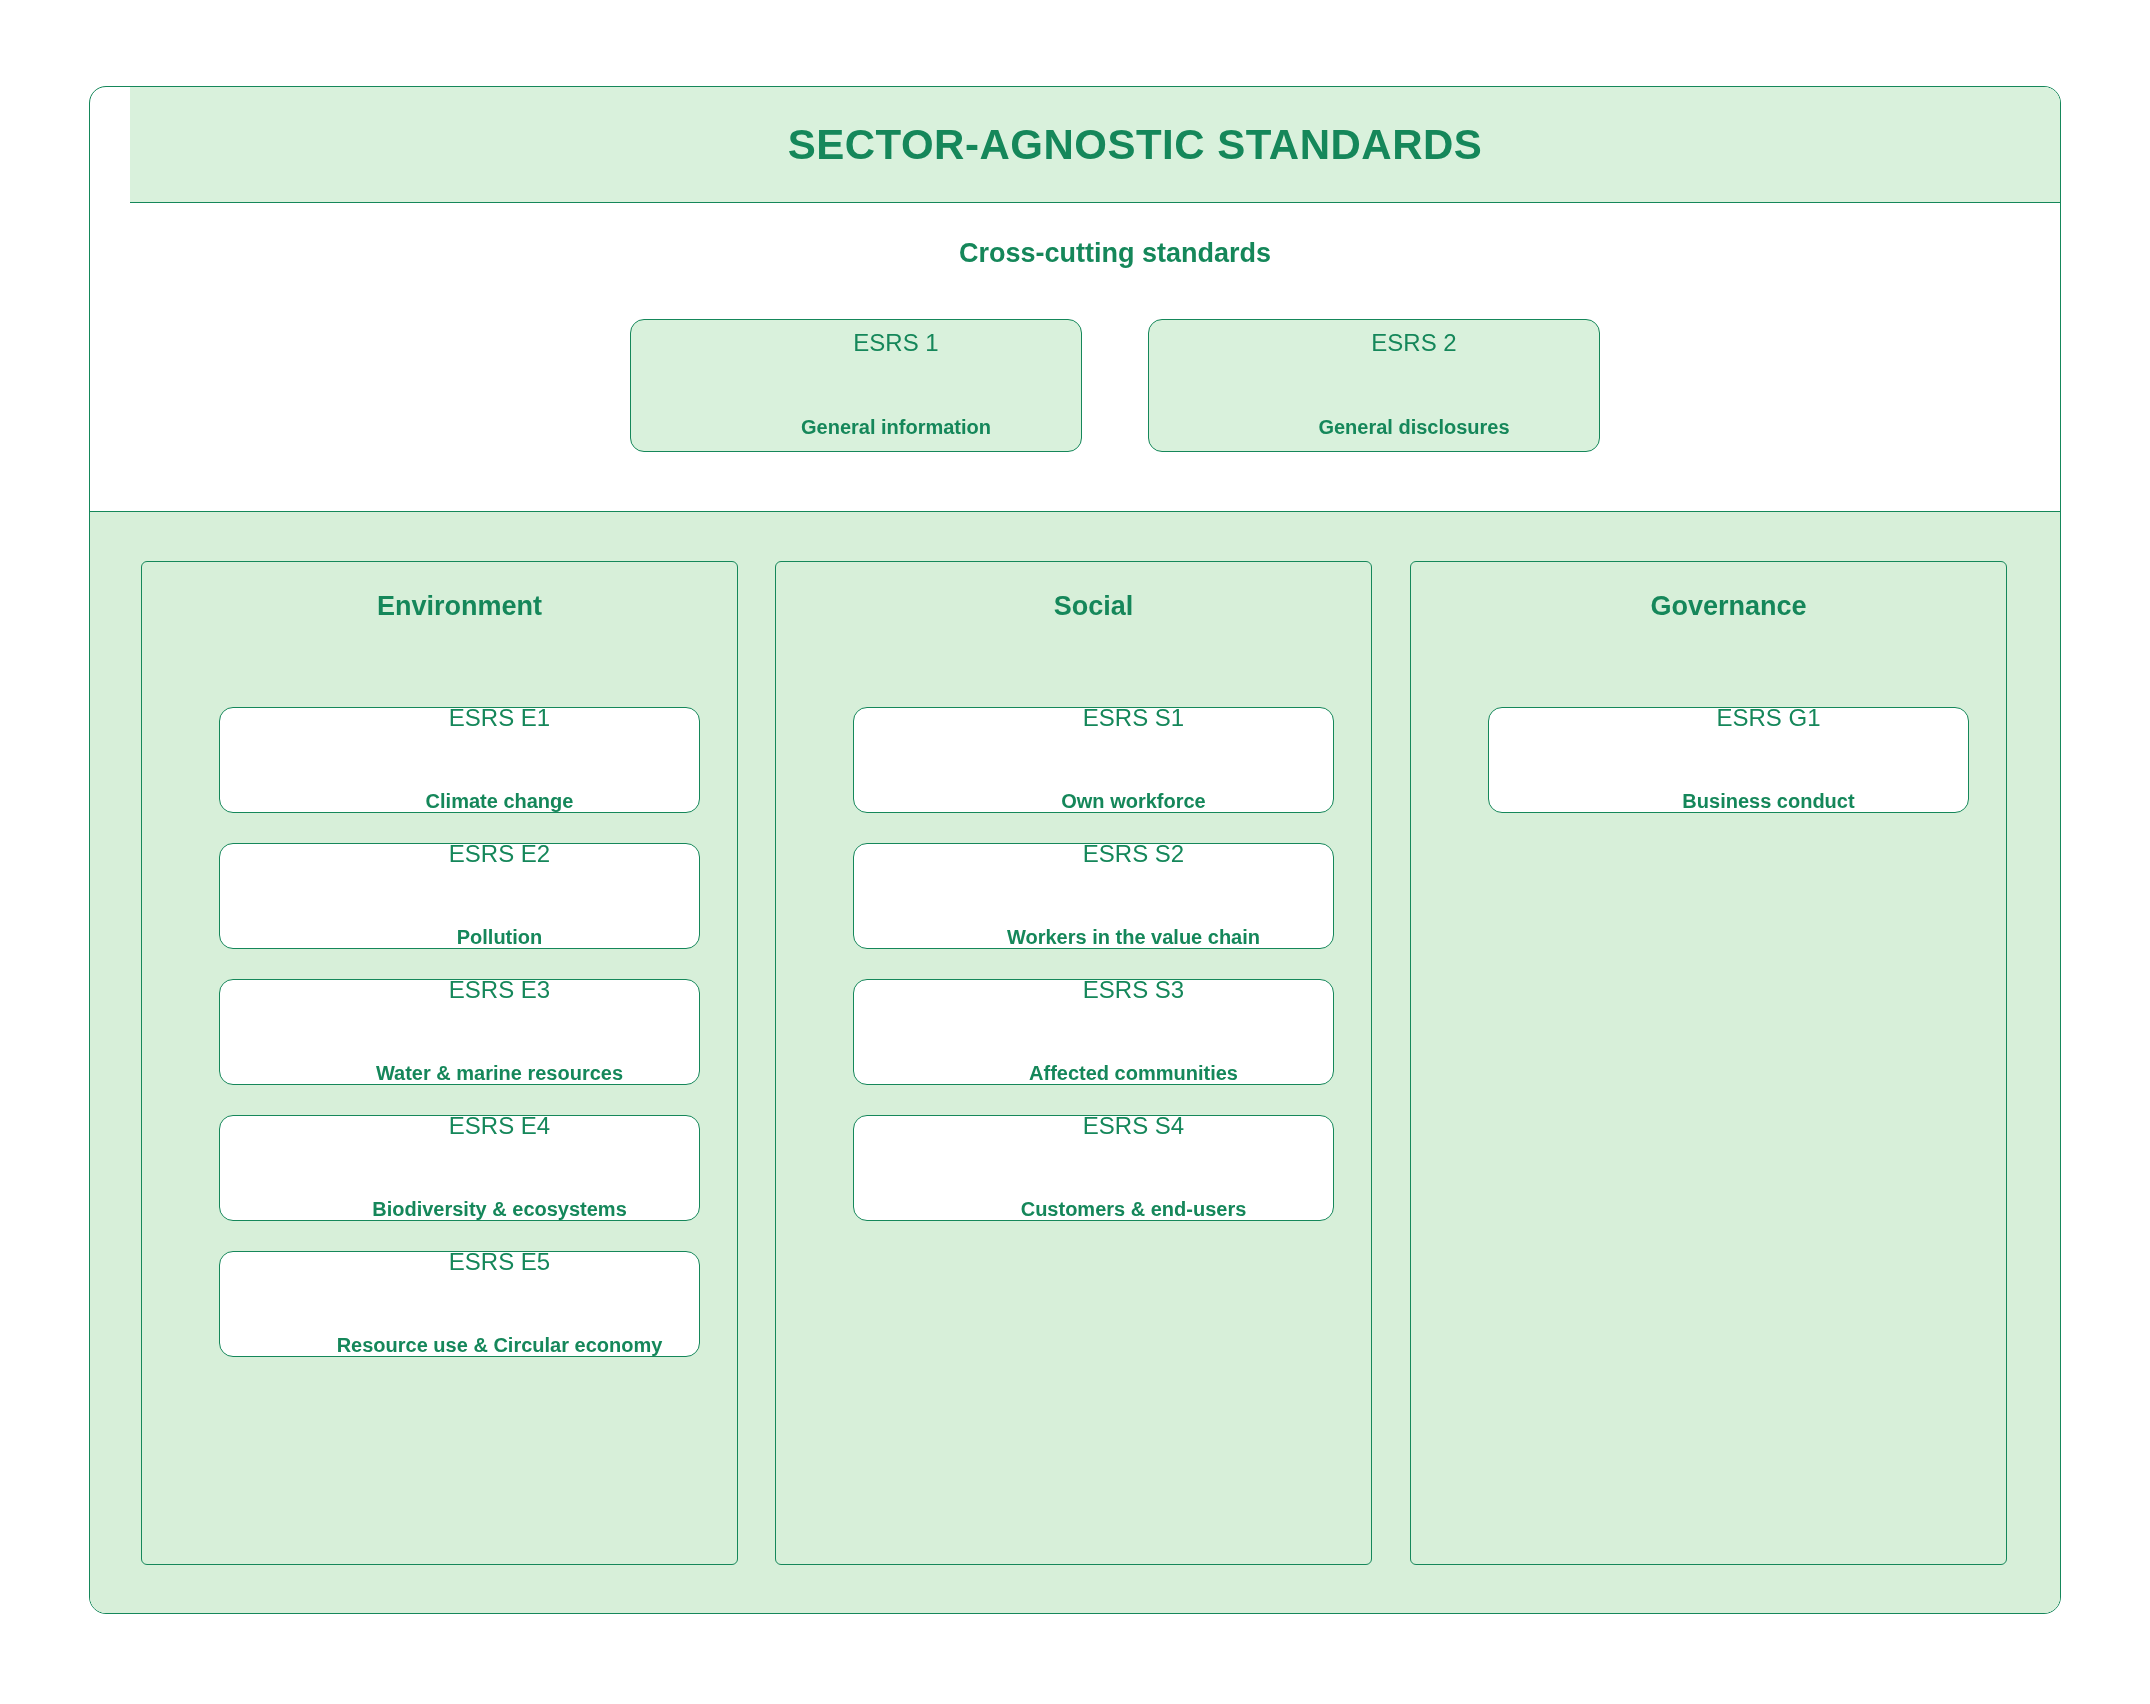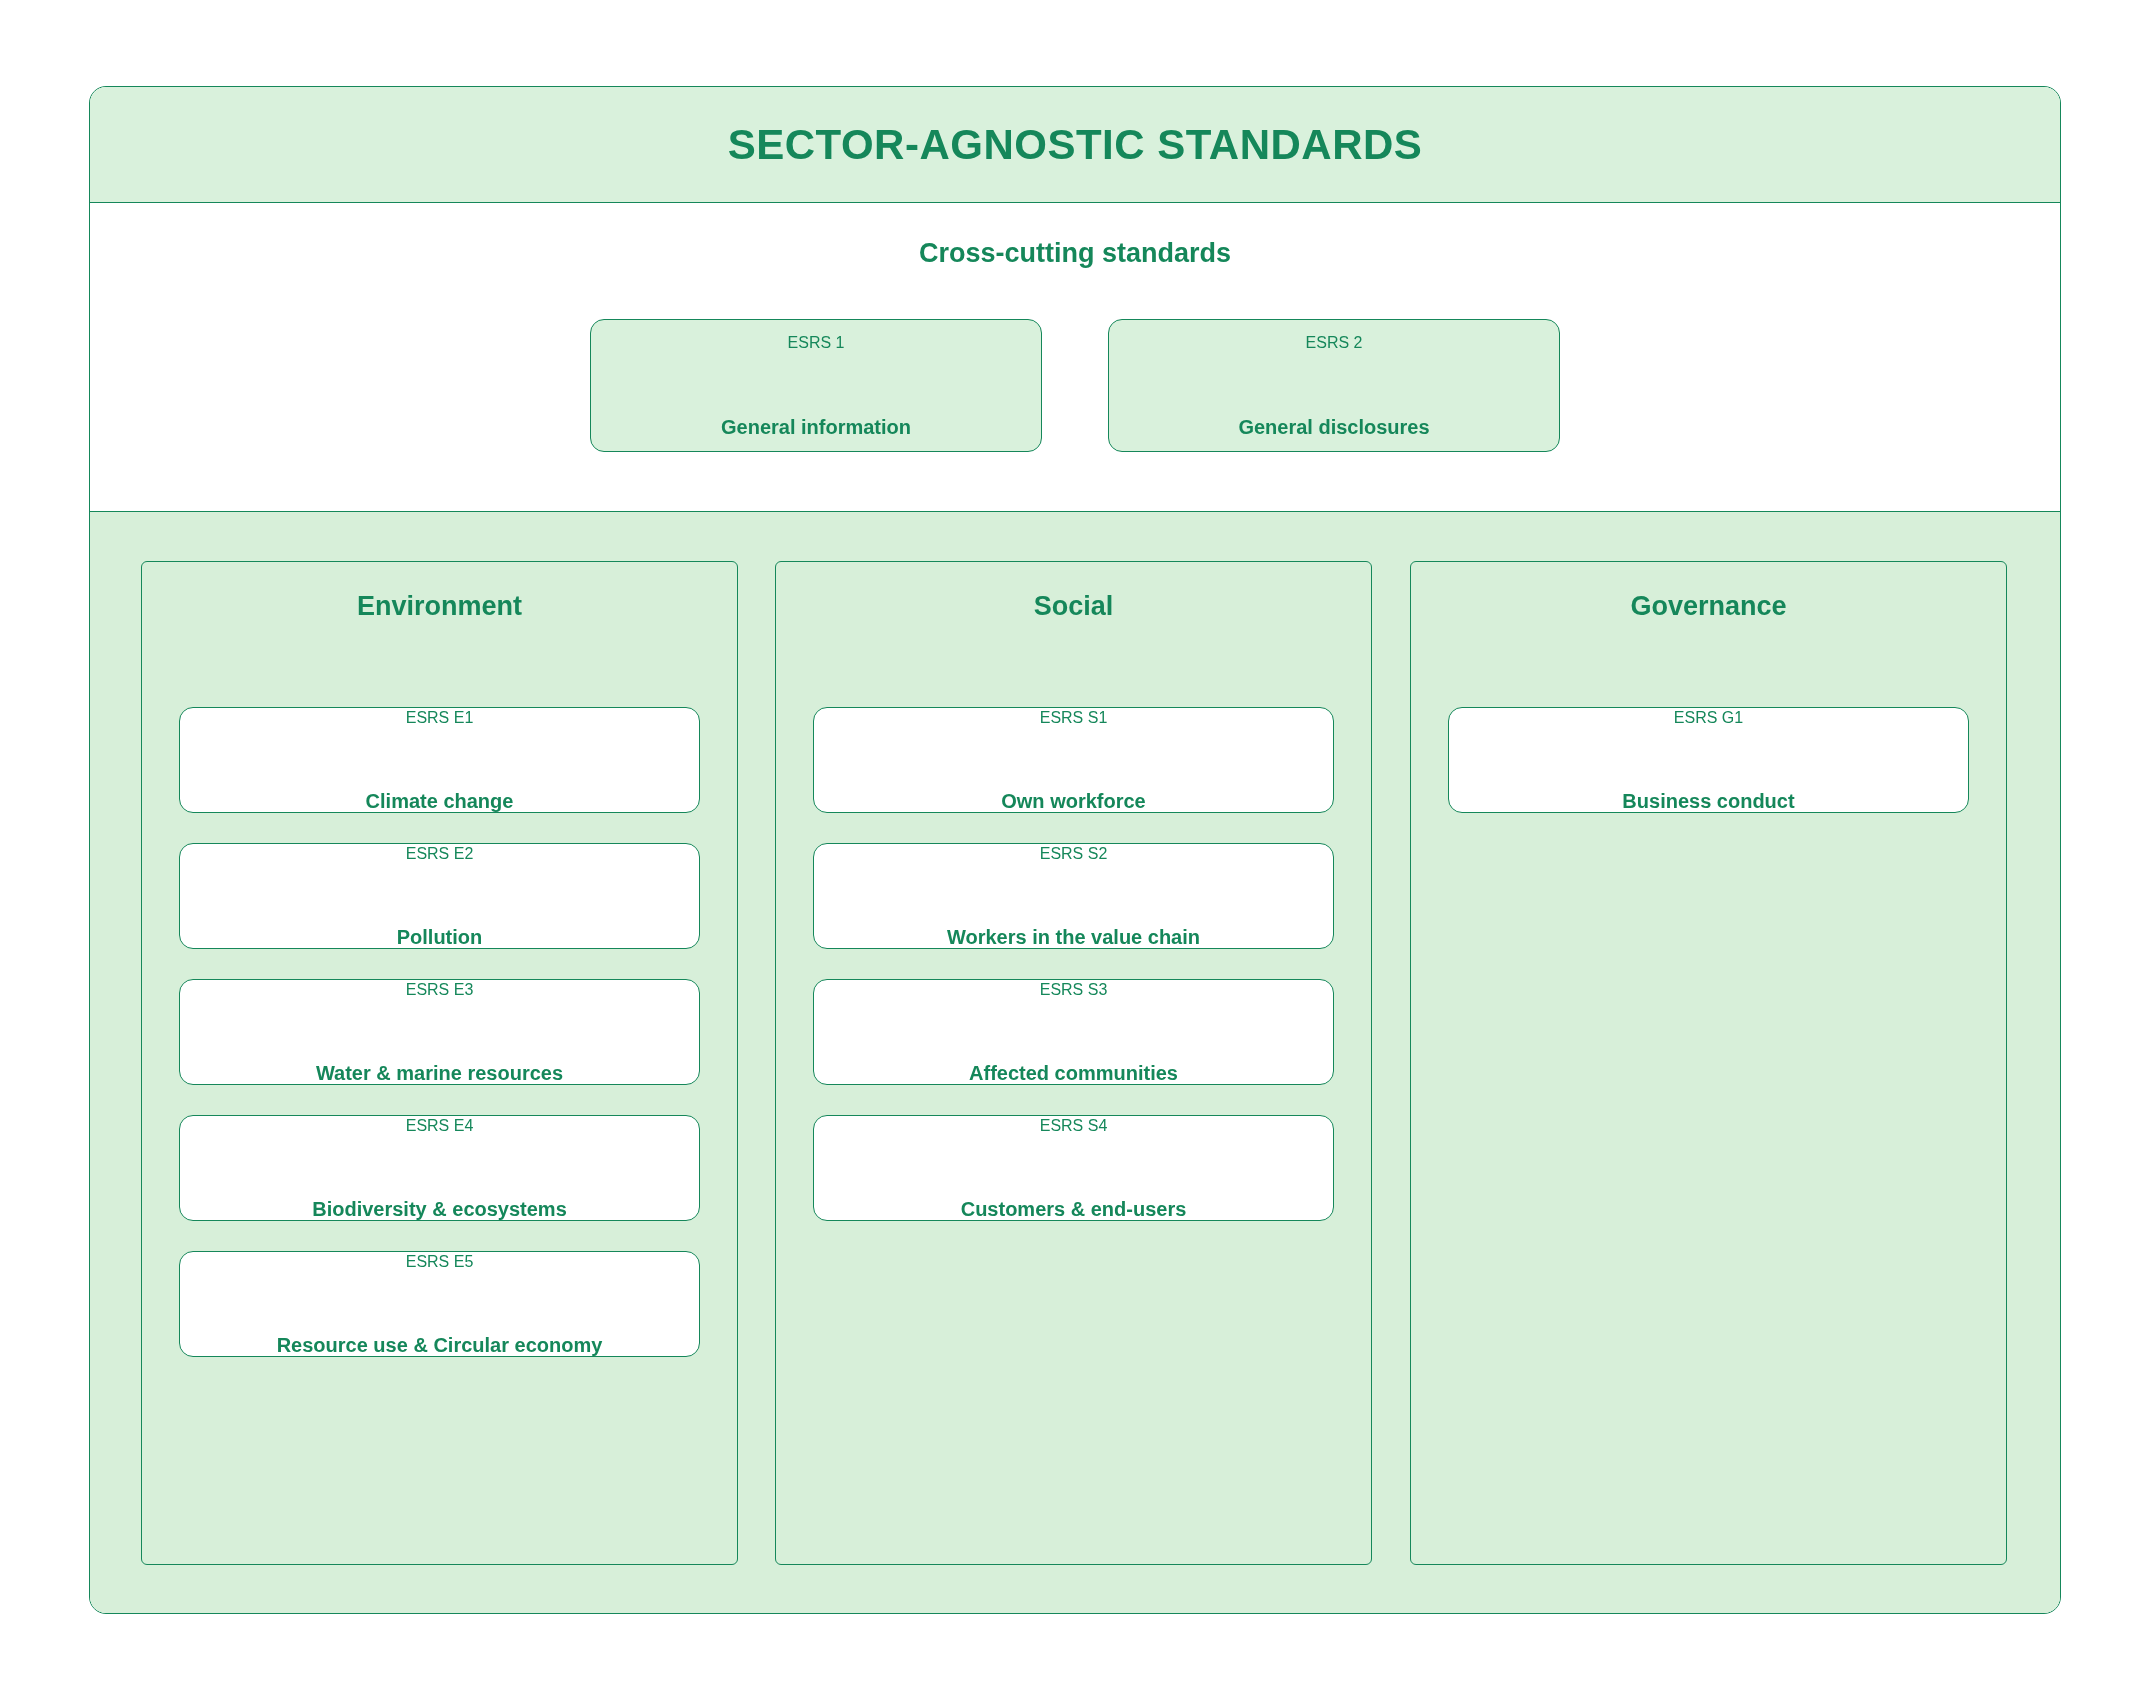--- a/index.html
+++ b/index.html
@@ -1,21 +1,21 @@
 <!DOCTYPE html>
 <html style="font-size:7.5px"><head>
 <meta charset="utf-8">
 <style>
   :root {
     --green: #15875A;
     --light-green: #D9F1DC;
     --panel-green: #D7EFD9;
     --white: #FFFFFF;
   }
-  * { box-sizing: border-box; }
+  * { box-sizing: border-box; padding-left: 40px; }
   html, body {
     margin: 0; padding: 0;
     width: 2151px; height: 1705px;
     background: var(--white);
     font-family: "Liberation Sans", sans-serif;
     color: var(--green);
   }
   .stage { position: absolute; left: 0; top: 0; width: 2151px; height: 1705px; }
 
   .outer {
@@ -49,21 +49,21 @@
   }
   .cc-box {
     width: 452px; height: 133px;
     background: var(--light-green);
     border: 1.9px solid var(--green);
     border-radius: 14px;
     display: flex; flex-direction: column; align-items: center; justify-content: center;
     gap: 12px;
   }
 
-  .code-line { font-size: 16px; font-weight: 400; line-height: 24px; }
+  .code-line { font-size: 24px; font-weight: 400; line-height: 24px; }
   .name-line { font-size: 20px; font-weight: 700; line-height: 25px; margin-top: 48px; }
 
   .panel {
     position: absolute; left: 0; right: 0; top: 424px; bottom: 0;
     background: var(--panel-green);
     border-top: 1.9px solid var(--green);
   }
 
   .column {
     position: absolute; top: 49px;

